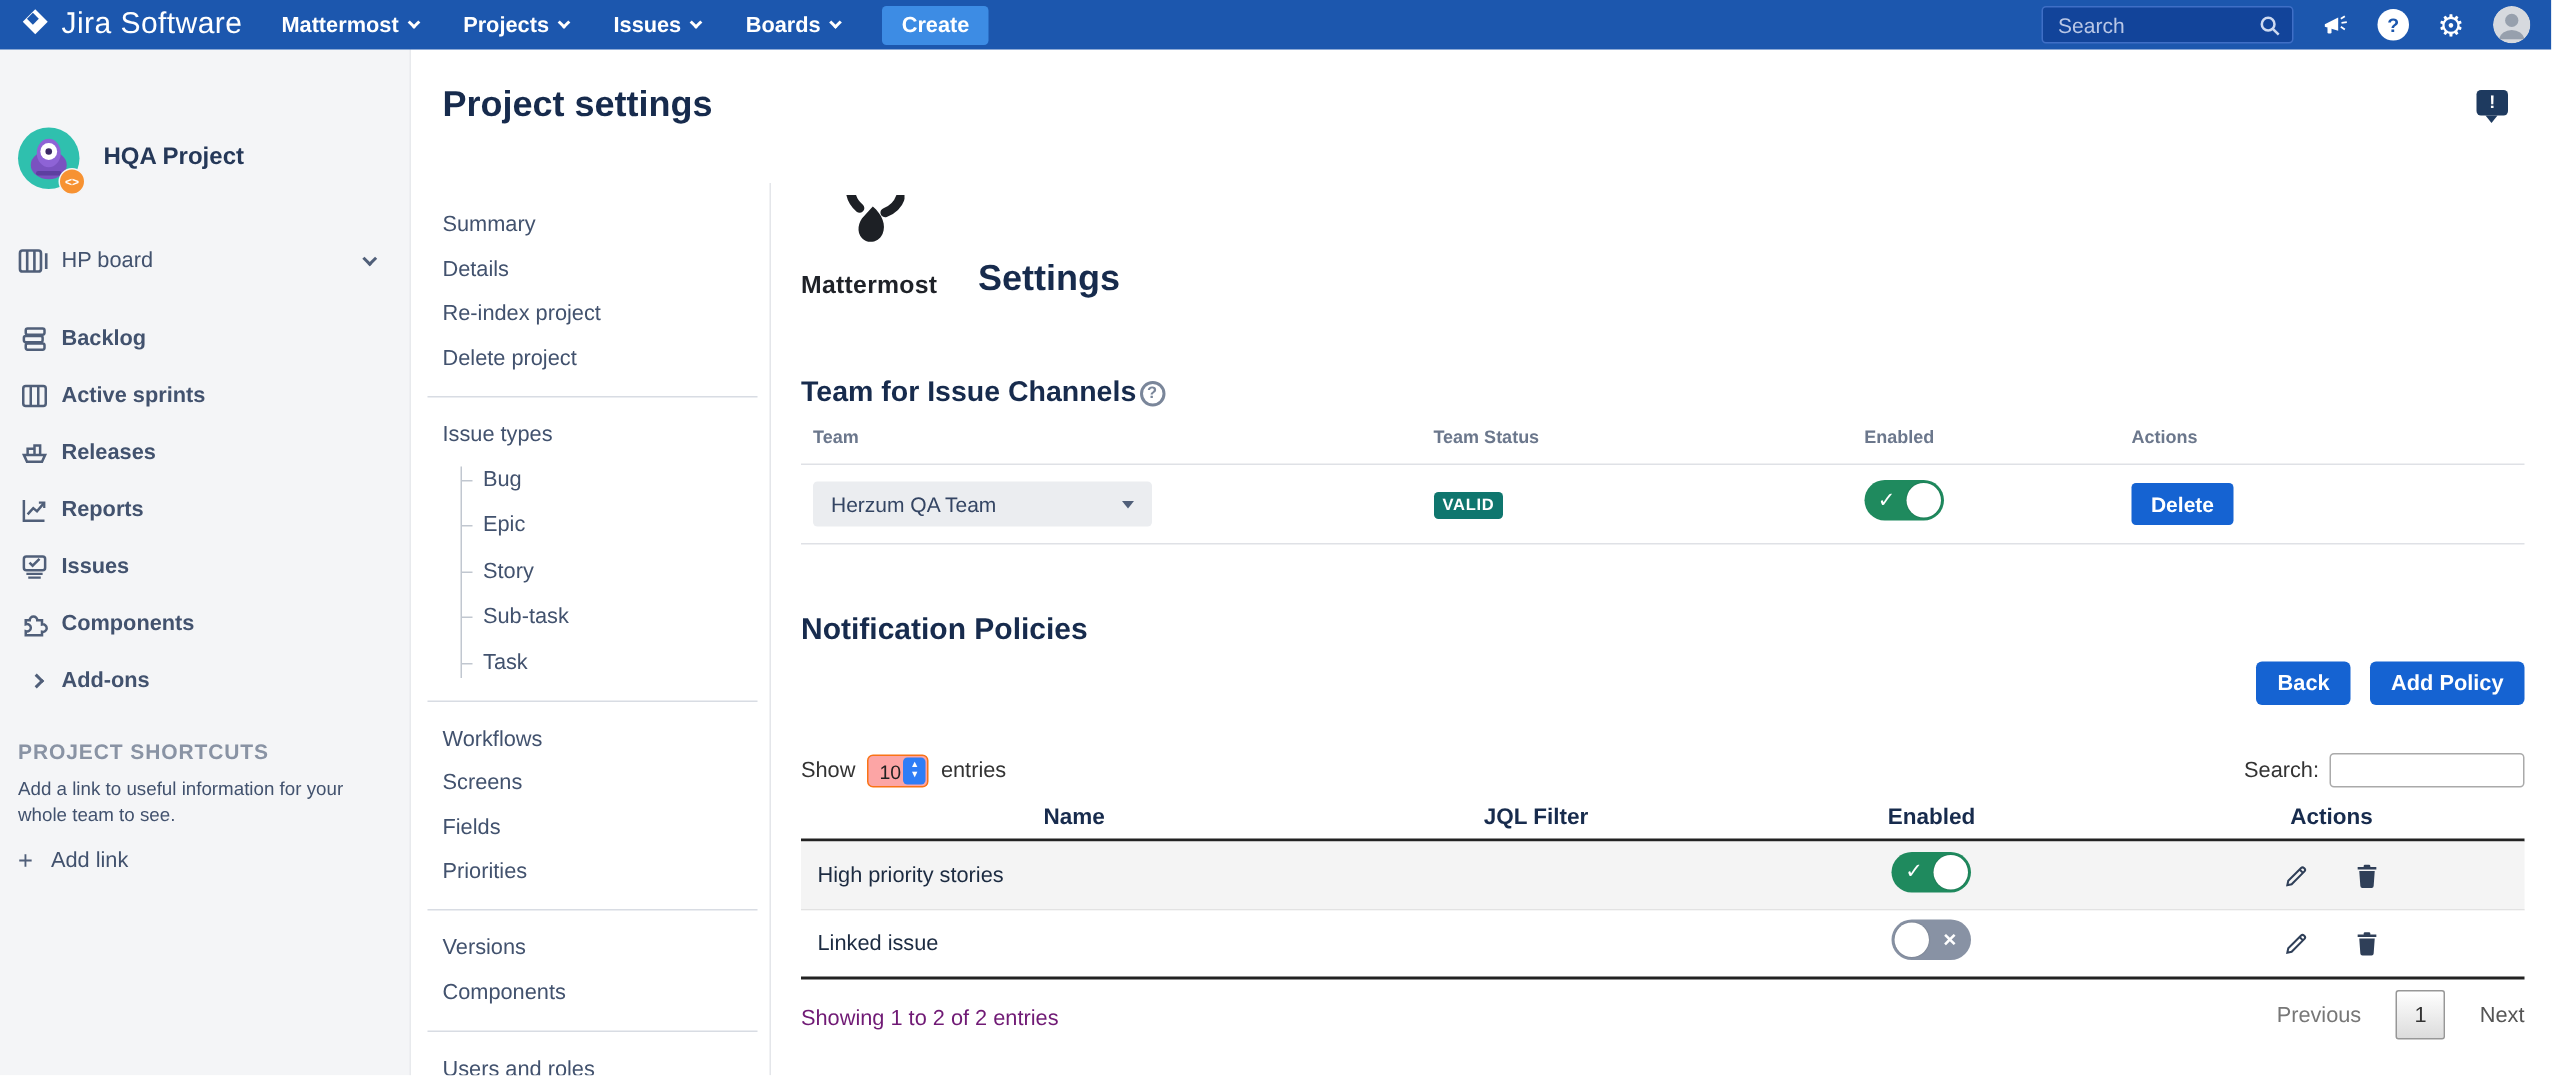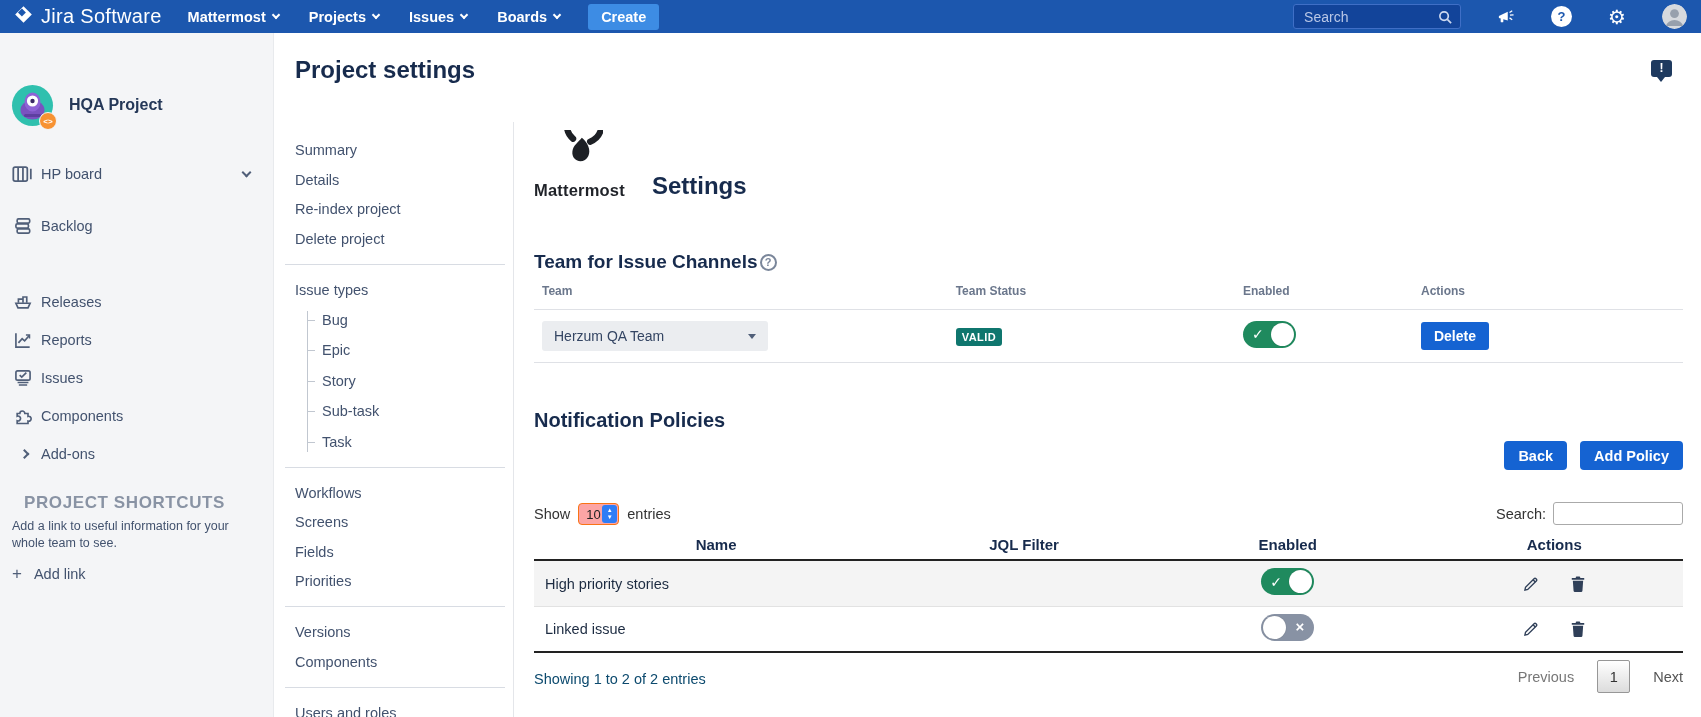--- a/index.html
+++ b/index.html
@@ -11,21 +11,21 @@
             display:flex; align-items:center; color:#fff; z-index:10; }
   .brand { display:flex; align-items:center; gap:8px; padding-left:14px; cursor:pointer; }
   .brand-text { font-size:20px; font-weight:400; letter-spacing:.3px; }
   .topnav { display:flex; align-items:center; gap:30px; margin-left:26px; }
   .topnav-item { display:flex; align-items:center; gap:7px; font-size:14.5px; font-weight:700; cursor:pointer; }
   .chev-dn { width:6px; height:6px; border-right:2px solid currentColor; border-bottom:2px solid currentColor;
              transform:rotate(45deg); margin-top:-4px; }
   .create-btn { margin-left:28px; background:#3d8ce4; color:#fff; border:none; border-radius:3px;
                 font-size:14.5px; font-weight:700; padding:5px 13px; cursor:pointer;
                 font-family:inherit; }
-  .nav-right { margin-left:auto; display:flex; align-items:center; gap:36px; padding-right:14px; }
+  .nav-right { margin-left:auto; display:flex; align-items:center; gap:19px; padding-right:14px; }
   .searchbox { position:relative; width:168px; height:25px; background:#12449a; border:1px solid #3f6fc6;
                border-radius:3px; display:flex; align-items:center; }
   .searchbox input { background:transparent; border:none; outline:none; color:#fff; font-size:14px;
                      padding:0 28px 0 10px; width:100%; font-family:inherit; }
   .searchbox input::placeholder { color:#b9c7e6; }
   .searchbox svg { position:absolute; right:7px; top:5px; }
   .nav-icon { display:flex; align-items:center; justify-content:center; cursor:pointer; }
   .help-circle { width:21px; height:21px; border-radius:50%; background:#fff; color:#1c57ae;
                  font-size:13px; font-weight:700; display:flex; align-items:center; justify-content:center; cursor:pointer; }
   .gear-glyph { font-family:"DejaVu Sans",sans-serif; font-size:20px; color:#fff; line-height:20px; }
@@ -37,28 +37,28 @@
   .proj-avatar { position:absolute; left:12px; top:52px; width:41px; height:41px; }
   .proj-avatar .circ { width:41px; height:41px; border-radius:50%; background:#2fc0ae; position:relative; overflow:hidden; }
   .proj-badge { position:absolute; right:-4px; bottom:-4px; width:18px; height:18px; border-radius:50%;
                 background:#f79232; color:#fff; font-size:8px; font-weight:700;
                 display:flex; align-items:center; justify-content:center; border:1px solid #f4f5f7; }
   .proj-name { position:absolute; left:69px; top:63px; font-size:16px; font-weight:700; color:#253858; }
   .board-row { position:absolute; left:0; top:127px; width:274px; height:27px; display:flex;
                align-items:center; cursor:pointer; }
   .side-icon { position:absolute; left:12px; width:21px; display:flex; justify-content:center; }
   .side-lbl { position:absolute; left:41px; font-size:14.5px; white-space:nowrap; }
-  .side-item { position:absolute; left:0; width:274px; height:38px; cursor:pointer; }
+  .side-item { position:absolute; left:0; width:274px; height:38px; cursor:pointer;font-weight:bold; }
   .side-item .side-icon, .board-row .side-icon { top:50%; transform:translateY(-50%); }
   .side-item .side-lbl, .board-row .side-lbl { top:50%; transform:translateY(-50%); }
   .board-chev { position:absolute; right:24px; top:50%; margin-top:-5px; width:7px; height:7px;
                 border-right:2px solid #505F79; border-bottom:2px solid #505F79; transform:rotate(45deg); }
   .addons-chev { width:7px; height:7px; border-right:2px solid #505F79; border-top:2px solid #505F79;
                  transform:rotate(45deg); margin-left:4px; }
-  .shortcuts-h { position:absolute; left:24px; top:460px; font-size:17px; font-weight:700;
+  .shortcuts-h { position:absolute; left:12px; top:460px; font-size:14px; font-weight:700;
                  letter-spacing:.6px; color:#8993A4; }
   .shortcuts-desc { position:absolute; left:12px; top:485px; width:232px; font-size:12.5px;
                     line-height:17px; color:#42526E; }
   .add-link { position:absolute; left:12px; top:531px; display:flex; align-items:center; gap:12px;
               font-size:14.5px; cursor:pointer; }
   .plus { font-size:17px; color:#505F79; }
 
   
   .settings-col { position:absolute; left:274px; top:33px; width:239px; height:684px; background:#fff; }
   .col-divider { position:absolute; left:513px; top:122px; bottom:0; width:1px; background:#e4e6ea; }
@@ -136,21 +136,21 @@
               border-bottom:2px solid #222; }
   .npt-head div { font-size:15px; font-weight:700; color:#172B4D; text-align:center; }
   .npt-row { display:grid; grid-template-columns:31.7% 21.9% 24% 22.4%; height:46px; align-items:center; }
   .npt-row.odd { background:#f4f4f4; border-bottom:1px solid #e2e2e2; }
   .npt-row.even { background:#fff; border-bottom:2px solid #222; }
   .npt-name { font-size:14.5px; color:#1c2b41; padding-left:11px; }
   .npt-center { text-align:center; }
   .npt-actions { display:flex; justify-content:center; gap:30px; }
   .icon-btn { background:none; border:none; cursor:pointer; padding:0; display:flex; }
 
-  .np-footer-summary { position:absolute; left:534px; top:671px; font-size:14.5px; color:#0c4a6e; }
+  .np-footer-summary { position:absolute; left:534px; top:671px; font-size:14.5px; color:#701a75; }
   .np-pagination { position:absolute; right:18px; top:660px; display:flex; align-items:center; gap:23px; }
   .pg-link { font-size:14.5px; color:#777; cursor:pointer; }
   .pg-num { width:33px; height:33px; border:1px solid #979797; border-radius:2px; color:#333;
             background:linear-gradient(to bottom,#ffffff 0%,#dcdcdc 100%); font-size:14.5px;
             display:flex; align-items:center; justify-content:center; cursor:pointer; }
 </style>
 </head>
 <body>
 
 <div class="frame">
@@ -239,20 +239,29 @@
 
     <div class="side-item" style="top:174px">
       <span class="side-icon">
         <svg width="20" height="20" viewBox="0 0 24 24" fill="none" stroke="#505F79" stroke-width="2">
           <rect x="5" y="3.5" width="15" height="5" rx="1.5"></rect>
           <rect x="3.5" y="9.5" width="15" height="5" rx="1.5"></rect>
           <rect x="5" y="15.5" width="15" height="5" rx="1.5"></rect>
         </svg>
       </span>
       <span class="side-lbl">Backlog</span>
+    </div>
+    <div class="side-item" style="top:212px">
+      <span class="side-icon">
+        <svg width="20" height="20" viewBox="0 0 24 24" fill="none" stroke="#505F79" stroke-width="2">
+          <rect x="3" y="4" width="18" height="16" rx="2"></rect>
+          <path d="M9 4 V20 M15 4 V20"></path>
+        </svg>
+      </span>
+      <span class="side-lbl">Active sprints</span>
     </div>
     <div class="side-item" style="top:288px">
       <span class="side-icon">
         <svg width="20" height="20" viewBox="0 0 24 24" fill="none" stroke="#505F79" stroke-width="2">
           <path d="M3.5 4 V20.5 H20"></path>
           <path d="M6.5 15.5 L11 10.5 L14 13 L19.5 6.5"></path>
           <path d="M15.5 6 H19.8 V10.3" stroke-width="1.8"></path>
         </svg>
       </span>
       <span class="side-lbl">Reports</span>

